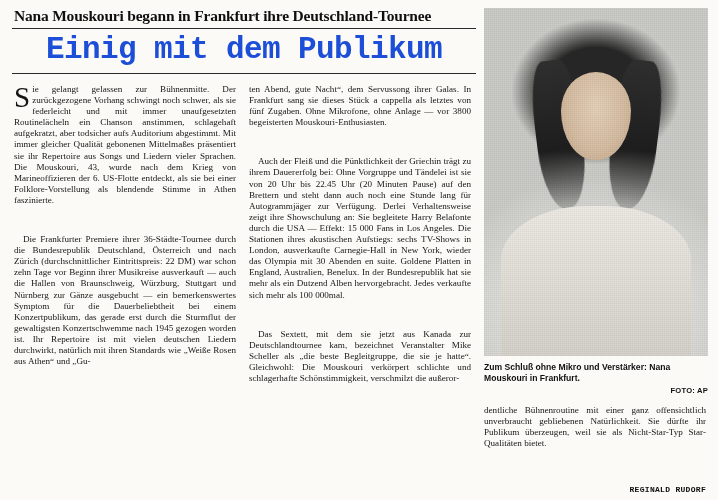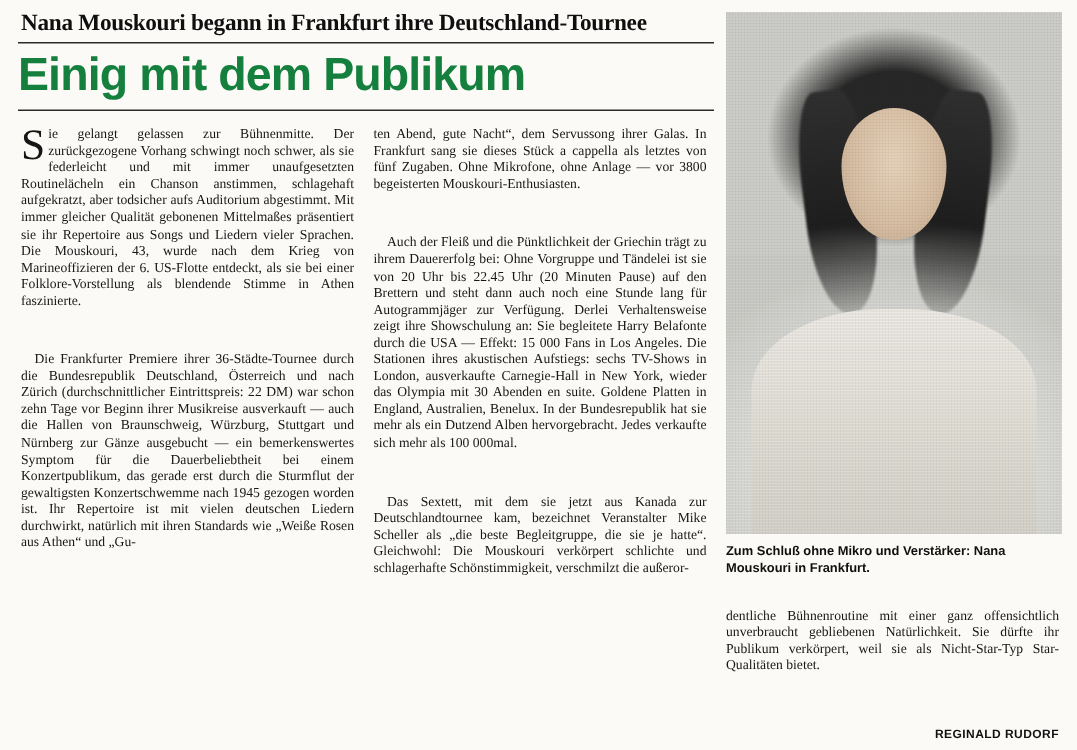--- a/index.html
+++ b/index.html
@@ -44,26 +44,27 @@
     height: 1px;
     background: #2a2a2a;
   }
 
   
   .headline {
     position: absolute;
     left: 12px;
     top: 34px;
     width: 464px;
-    font-family: Liberation Sans, sans-serif;
+    font-family: Liberation Mono, monospace;
     font-weight: bold;
     font-size: 31px;
     line-height: 1.0;
     letter-spacing: -0.6px;
-    color: #15803d;
+    color: #1d4ed8;
+    text-align: center;
   }
   .rule-head {
     position: absolute;
     left: 12px;
     top: 73px;
     width: 464px;
     height: 1px;
     background: #2a2a2a;
   }
 
@@ -184,21 +185,21 @@
     color: #101010;
     text-align: right;
   }
 
   .signature {
     position: absolute;
     left: 484px;
     bottom: 6px;
     width: 222px;
     text-align: right;
-    font-family: Liberation Sans, sans-serif;
+    font-family: Liberation Mono, monospace;
     font-weight: bold;
     font-size: 8px;
     letter-spacing: 0.3px;
     color: #111;
   }
 </style>
 </head>
 <body>
 
 <div class="page">
@@ -223,20 +224,21 @@
   <div class="photo-wrap">
     <div class="photo"></div>
     <div class="photo-hair-l"></div>
     <div class="photo-hair-r"></div>
     <div class="photo-face"></div>
     <div class="photo-body"></div>
     <div class="photo-grain"></div>
   </div>
 
   <div class="caption">Zum Schluß ohne Mikro und Verstärker: Nana Mouskouri in Frankfurt.</div>
+  <div class="credit">FOTO: AP</div>
 
   <div class="col" id="col3">
-    <p>dentliche Bühnenroutine mit einer ganz offensichtlich unverbraucht gebliebenen Natürlichkeit. Sie dürfte ihr Publikum verkörpert, weil sie als Nicht-Star-Typ Star-Qualitäten bietet.</p>
+    <p>dentliche Bühnenroutine mit einer ganz offensichtlich unverbraucht gebliebenen Natürlichkeit. Sie dürfte ihr Publikum überzeugen, weil sie als Nicht-Star-Typ Star-Qualitäten bietet.</p>
   </div>
 
   <div class="signature">REGINALD RUDORF</div>
 
 </div>
 
 </body></html>

